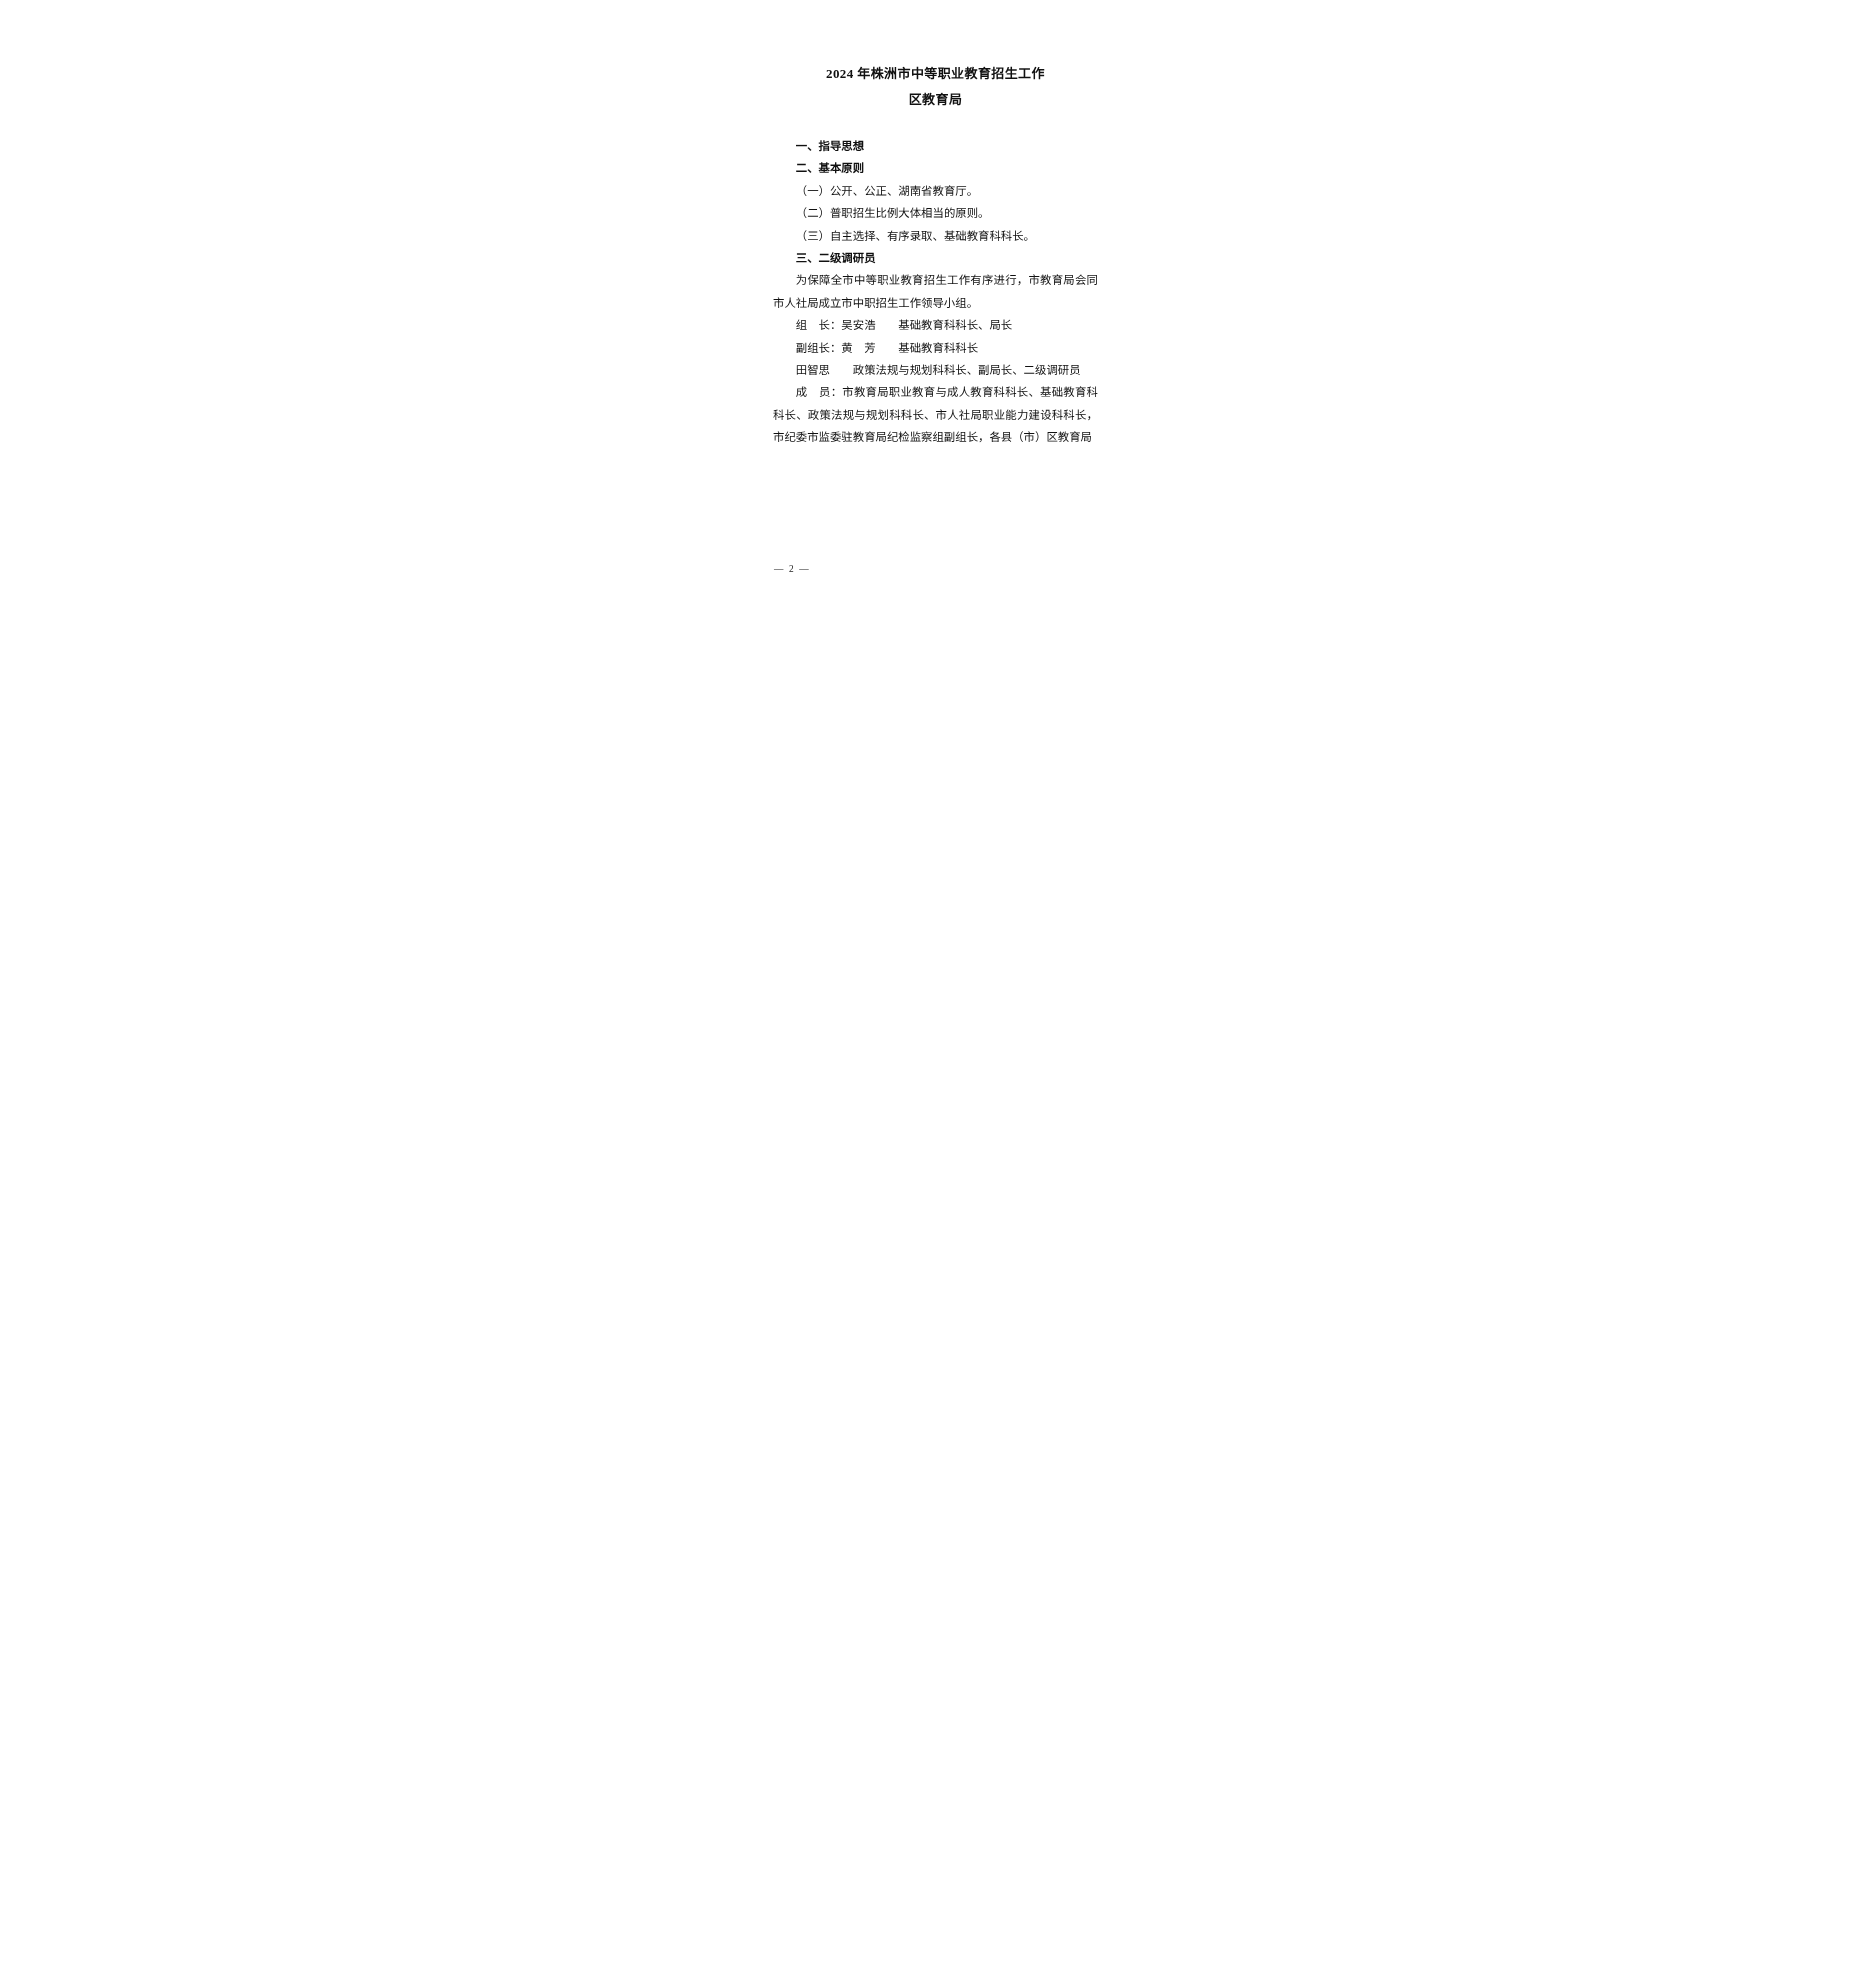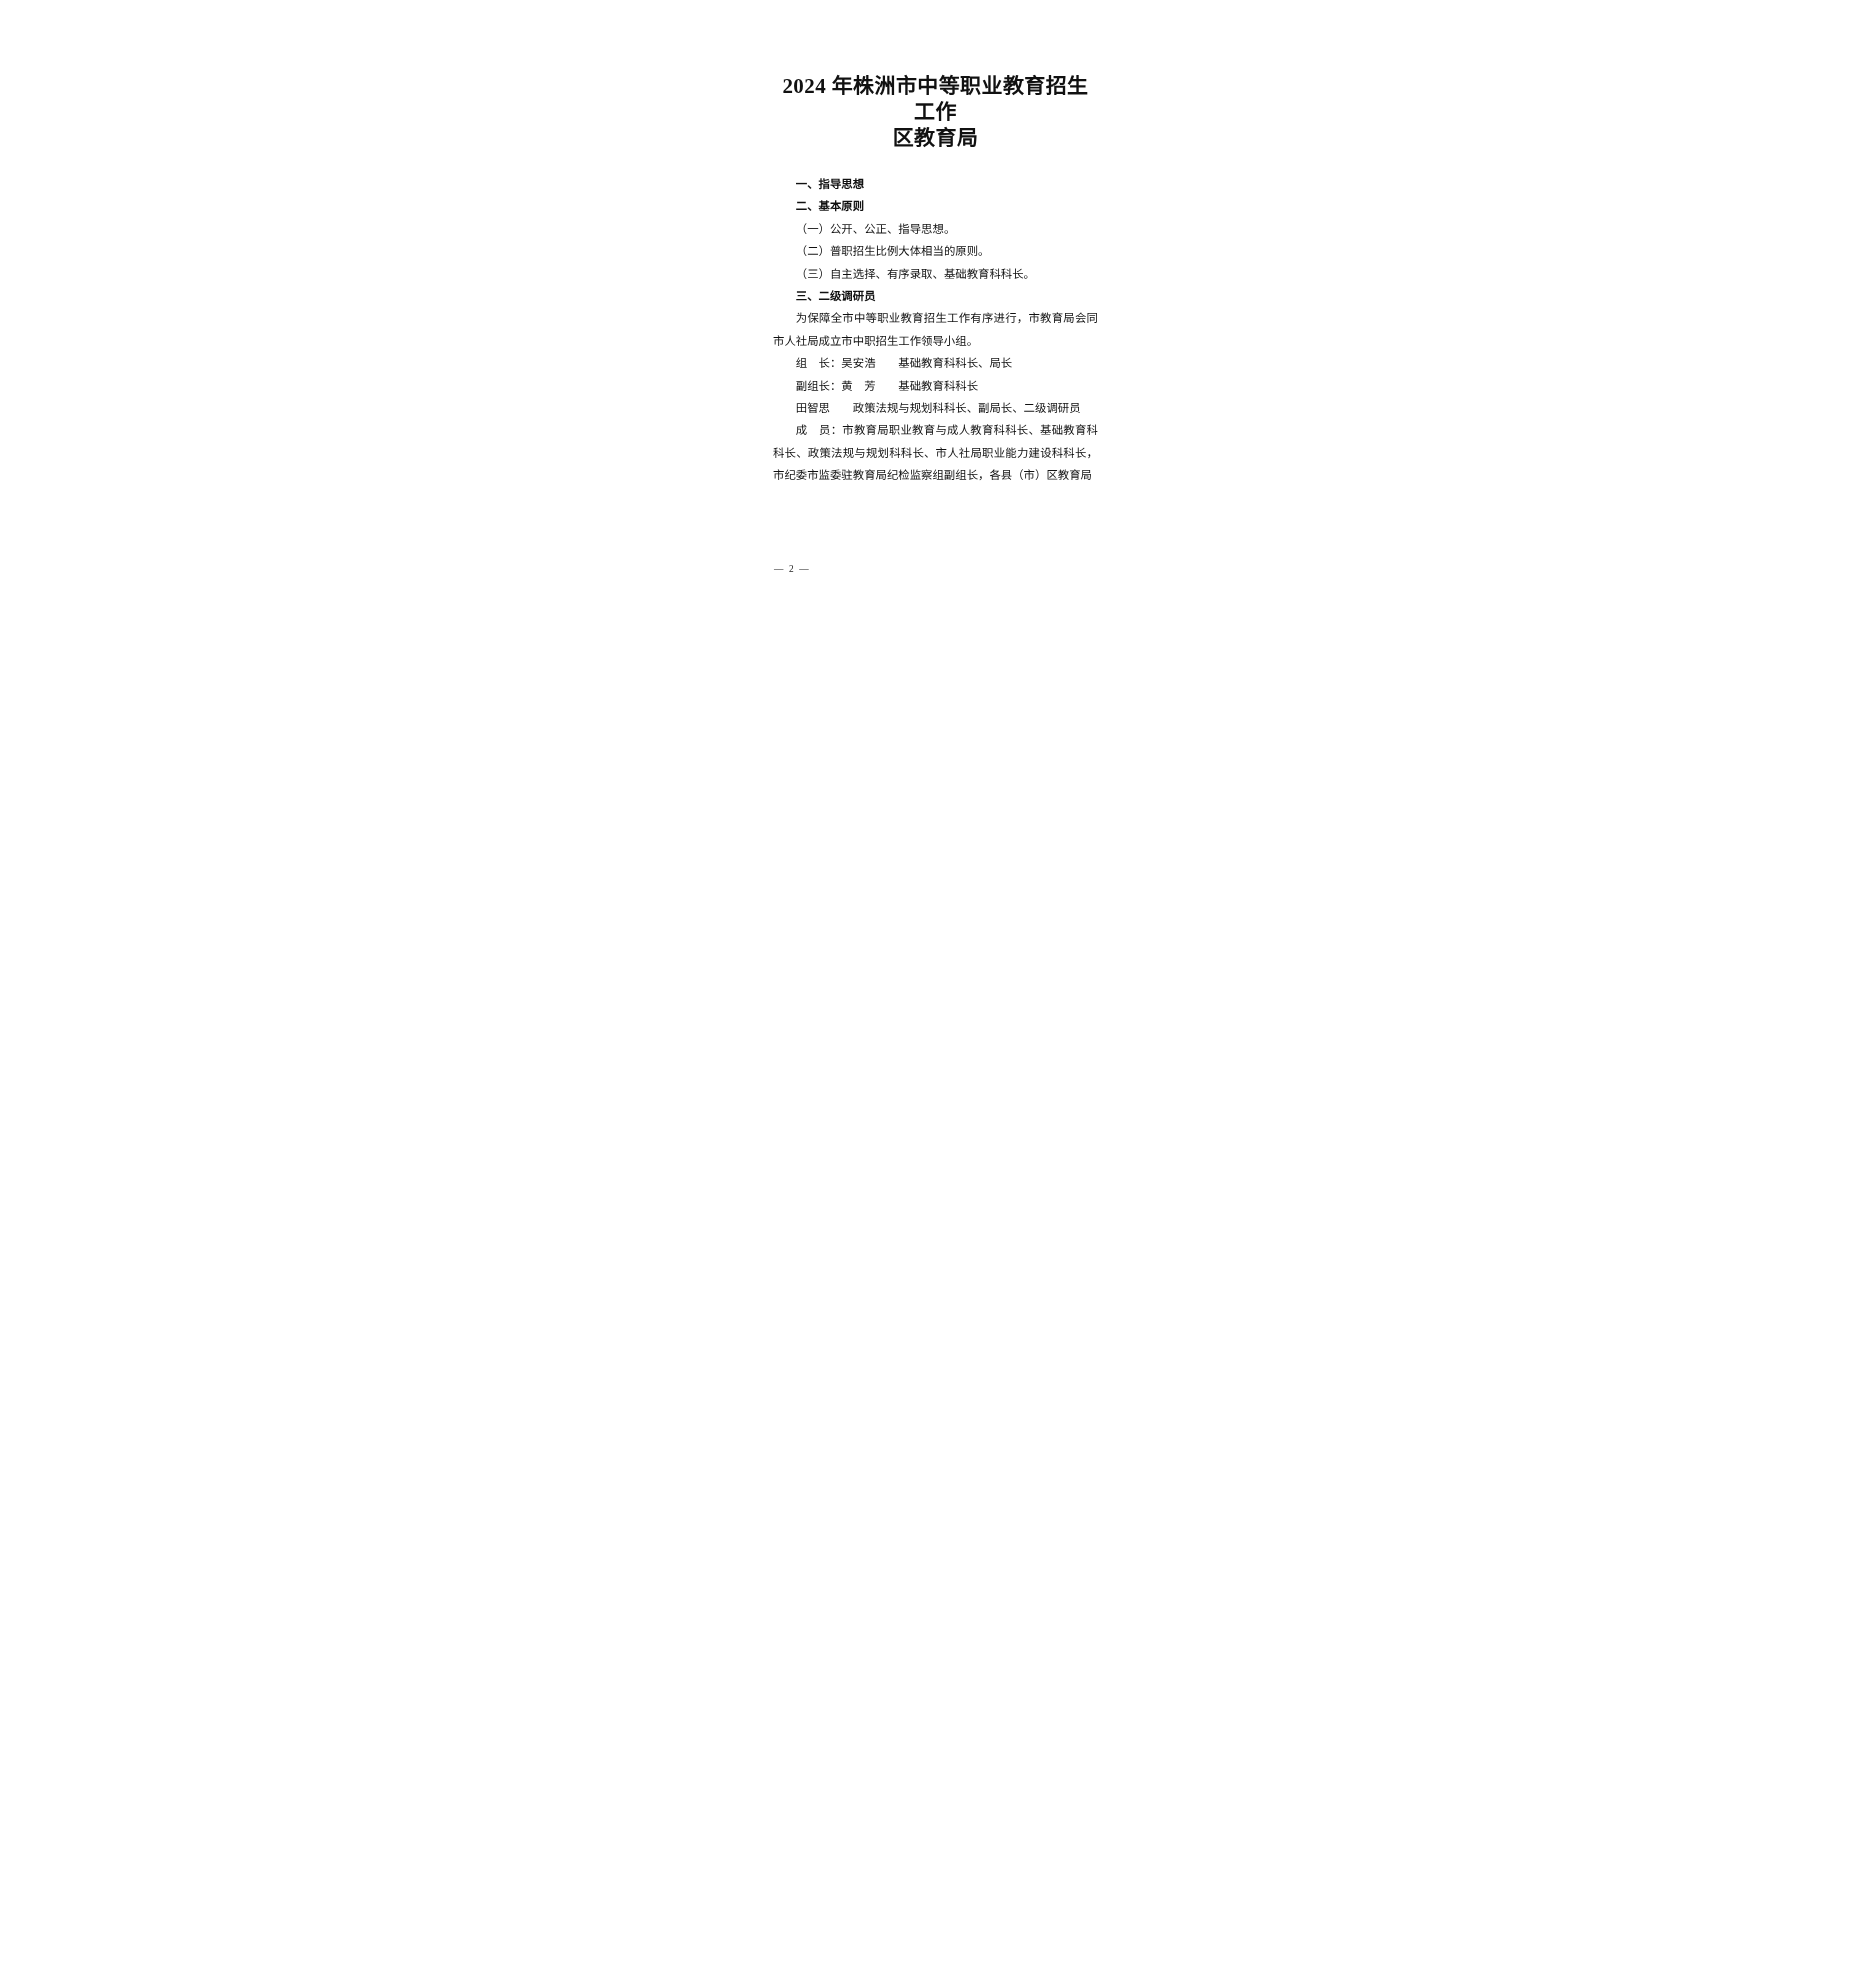--- a/index.html
+++ b/index.html
@@ -12,26 +12,26 @@
     position: relative;
     width: 441px;
     height: 624px;
     margin: 0 auto;
     background: #ffffff;
     overflow: hidden;
     font-family: "Liberation Serif", "DejaVu Serif", serif;
     color: #111111;
   }
   .doc-title {
-    margin: 12px;
+    margin: 0;
     padding: 61px 47px 0 47px;
     text-align: center;
     font-family: "Liberation Serif", "DejaVu Serif", serif;
     font-weight: bold;
-    font-size: 21px;
+    font-size: 13px;
     line-height: 26px;
     letter-spacing: 0.4px;
   }
   .content {
     margin: 22px 58px 8px 58px;
   }
   .content p {
     margin: 0;
     font-size: 11.4px;
     line-height: 22.4px;
@@ -61,21 +61,21 @@
 
   <h1 class="doc-title">
     <span>2024 年株洲市中等职业教育招生工作</span><br>
     <span>区教育局</span>
   </h1>
 
   <div class="content">
     <p class="heading">一、指导思想</p>
 
     <p class="heading">二、基本原则</p>
-    <p class="item">（一）公开、公正、指导思想。</p>
+    <p class="item">（一）公开、公正、湖南省教育厅。</p>
     <p class="item">（二）普职招生比例大体相当的原则。</p>
     <p class="item">（三）自主选择、有序录取、基础教育科科长。</p>
 
     <p class="heading">三、二级调研员</p>
     <p class="body">为保障全市中等职业教育招生工作有序进行，市教育局会同市人社局成立市中职招生工作领导小组。</p>
     <p class="item">组　长：吴安浩　　基础教育科科长、局长</p>
     <p class="item">副组长：黄　芳　　基础教育科科长</p>
     <p class="item">田智思　　政策法规与规划科科长、副局长、二级调研员</p>
     <p class="body">成　员：市教育局职业教育与成人教育科科长、基础教育科科长、政策法规与规划科科长、市人社局职业能力建设科科长，市纪委市监委驻教育局纪检监察组副组长，各县（市）区教育局</p>
   </div>

